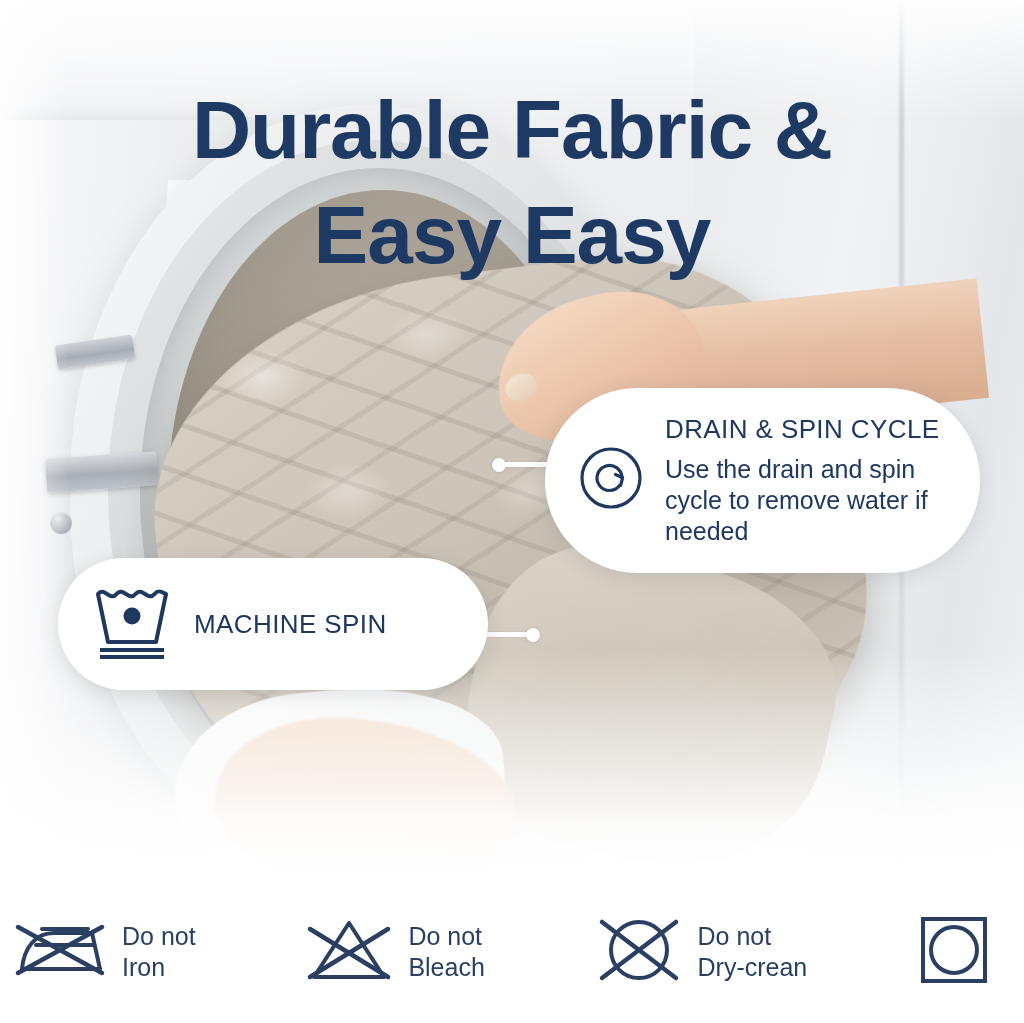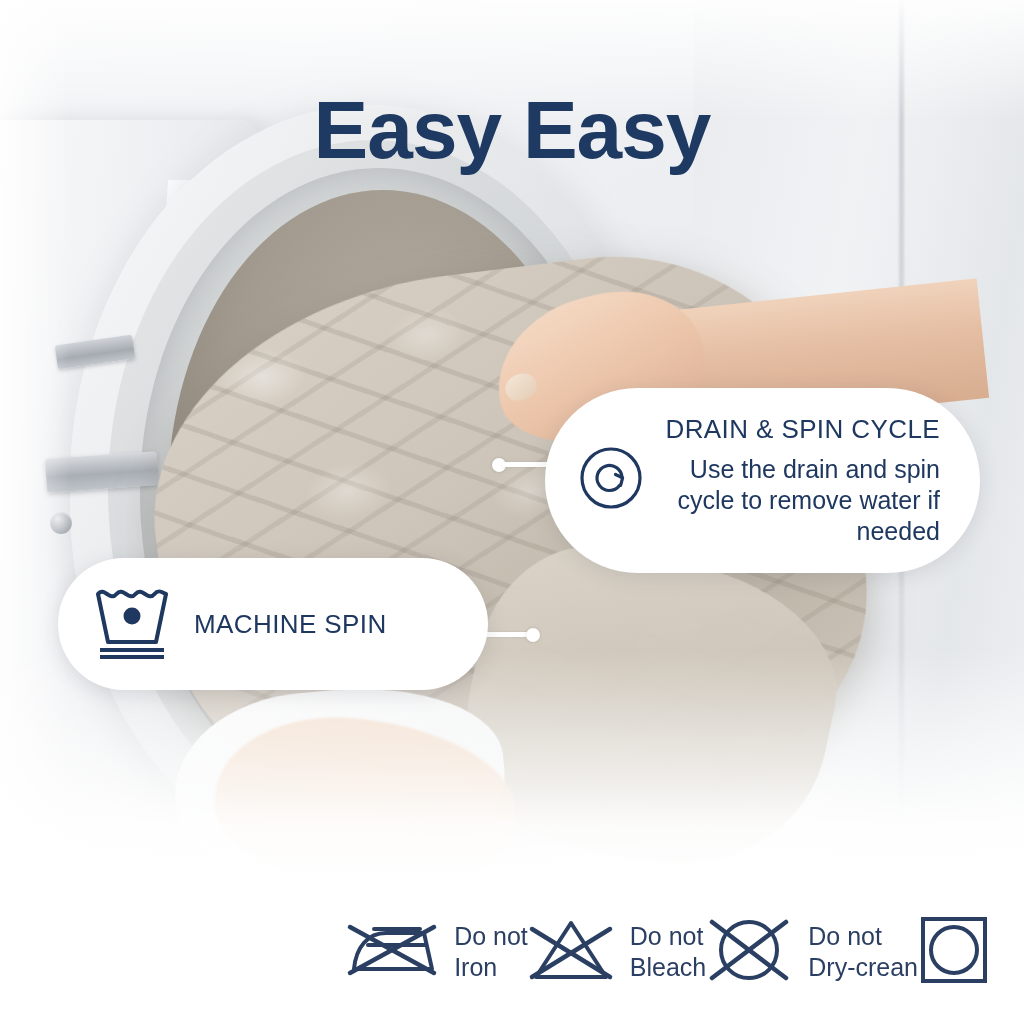--- a/index.html
+++ b/index.html
@@ -293,31 +293,31 @@
     line-height: 1.18;
     white-space: nowrap;
   }
   .badge-desc {
     color: #1f3860;
     font-size: 25px;
     line-height: 1.24;
     margin-top: 9px;
   }
 
-  #badge-drain { left: 545px; top: 388px; width: 435px; text-align: right; }
+  #badge-drain { left: 545px; top: 388px; width: 435px; }
   #badge-wash  { left: 58px;  top: 558px; width: 430px; }
 
   
   .care-row {
     position: absolute;
     left: 0; top: 880px;
     width: 1004px; height: 143px;
     display: flex;
     align-items: center;
-    justify-content: flex-end;
+    justify-content: space-between;
     padding: 0 14px;
     z-index: 30;
   }
   .care-item {
     display: flex;
     align-items: center;
     gap: 16px;
   }
   .care-symbol { flex: 0 0 auto; display: block; }
   .care-label {
@@ -357,20 +357,21 @@
 
     <div class="cloth-white"></div>
     <div class="hand-lower"></div>
 
     <div class="photo-fade-top"></div>
     <div class="photo-fade-left"></div>
     <div class="photo-fade"></div>
   </div>
 
   <h1 class="title">
+    <span class="title-line">Durable Fabric &amp;</span>
     <span class="title-line">Easy Easy</span>
   </h1>
 
   <div class="connector" id="conn-drain">
     <span class="dot"></span>
     <span class="line"></span>
   </div>
   <div class="connector" id="conn-wash">
     <span class="line"></span>
     <span class="dot"></span>

